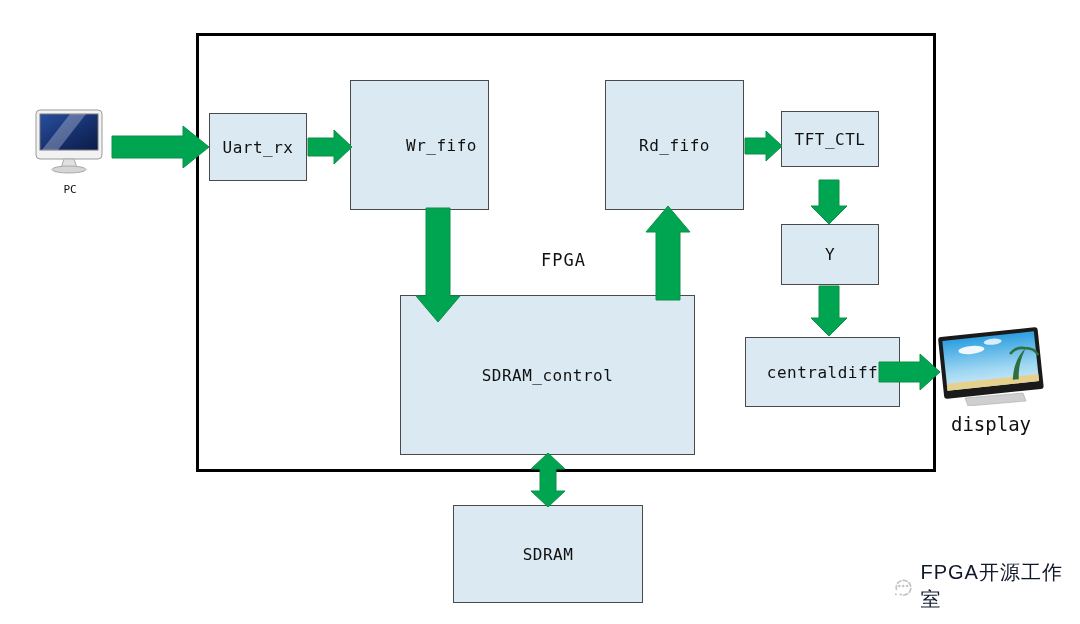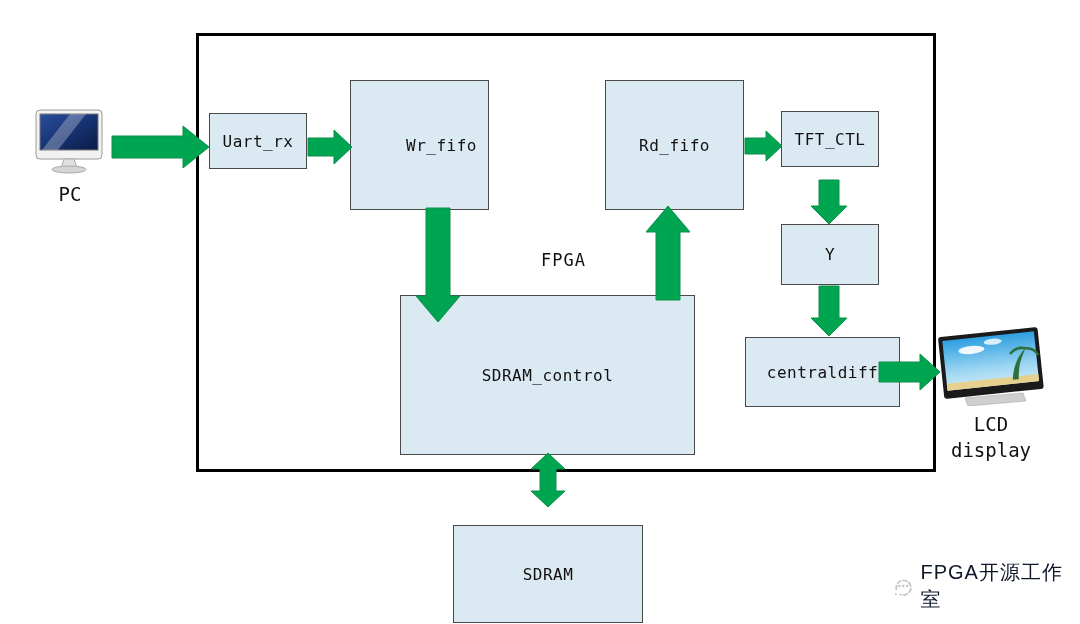--- a/index.html
+++ b/index.html
@@ -16,37 +16,37 @@
     font-size:17px; letter-spacing:1px;
   }
 
   .block {
     position:absolute;
     background:var(--block-fill,#dbe9f2);
     border:1px solid var(--block-border,#4a4a4a);
     display:flex; align-items:center; justify-content:center;
     font-size:16px; letter-spacing:0.5px; text-align:center;
   }
-  .b-uart   { left:209px; top:113px; width:98px;  height:56px; }
+  .b-uart   { left:209px; top:113px; width:98px;  height:68px; }
   .b-wrfifo { left:350px; top:80px;  width:139px; height:130px;padding-left:44px; }
   .b-rdfifo { left:605px; top:80px;  width:139px; height:130px; }
   .b-tft    { left:781px; top:111px; width:98px;  height:56px; }
   .b-y      { left:781px; top:224px; width:98px;  height:61px; }
   .b-cdiff  { left:707px; top:337px; width:155px; height:70px;margin-left:38px; }
   .b-sdctl  { left:400px; top:295px; width:295px; height:160px; }
-  .b-sdram  { left:453px; top:505px; width:190px; height:98px;margin-top:20px; }
+  .b-sdram  { left:453px; top:505px; width:190px; height:98px; }
 
   .arrows {
     position:absolute; left:0; top:0; width:1080px; height:624px;
     pointer-events:none; z-index:5;
   }
   .arrow { fill:var(--arrow,#00a551); stroke:#0e8f49; stroke-width:1; }
 
   .pc-wrap { position:absolute; left:34px; top:108px; width:72px; text-align:center; }
-  .pc-label { font-size:19px; margin-top:3px; }
+  .pc-label { font-size:11px; margin-top:3px; }
 
   .lcd-wrap { position:absolute; left:930px; top:324px; width:122px; text-align:center; }
   .lcd-label { font-size:19px; line-height:1.35; margin-top:2px; }
 
   .watermark {
     position:absolute; left:891px; top:559px;
     display:flex; align-items:center; gap:6px;
     color:#0f172a; font-family:"Liberation Sans",sans-serif; font-size:20px;
     letter-spacing:1px;
   }
@@ -116,21 +116,20 @@
         <rect x="14" y="12" width="92" height="50" fill="url(#sky)"></rect>
         <ellipse cx="42" cy="24" rx="13" ry="4" fill="#ffffff" opacity="0.9"></ellipse>
         <ellipse cx="64" cy="18" rx="9" ry="3" fill="#ffffff" opacity="0.8"></ellipse>
         <rect x="14" y="55" width="92" height="7" fill="#e6d08e"></rect>
         <path d="M80,58 C82,44 88,34 96,28 C90,38 87,46 86,58 Z" fill="#2f6e3e"></path>
         <path d="M96,28 C90,26 84,28 80,32 M96,28 C102,28 106,32 108,36" stroke="#2f6e3e" stroke-width="2.5" fill="none"></path>
       </g>
       <path d="M34,74 L92,69 L95,77 L37,82 Z" fill="#cfcfcf" stroke="#aaaaaa" stroke-width="0.6"></path>
     </svg>
     <div class="lcd-label">
-      <div>LCD</div>
       <div>display</div>
     </div>
   </div>
 
   <svg class="arrows" viewBox="0 0 1080 624">
     <polygon class="arrow" points="112,136 183,136 183,126 209,147 183,168 183,158 112,158"></polygon>
     <polygon class="arrow" points="308,138 334,138 334,130 352,147 334,164 334,156 308,156"></polygon>
     <polygon class="arrow" points="426,208 426,296 416,296 438,322 460,296 450,296 450,208"></polygon>
     <polygon class="arrow" points="656,300 656,232 646,232 668,206 690,232 680,232 680,300"></polygon>
     <polygon class="arrow" points="745,138 766,138 766,131 782,146 766,161 766,154 745,154"></polygon>

